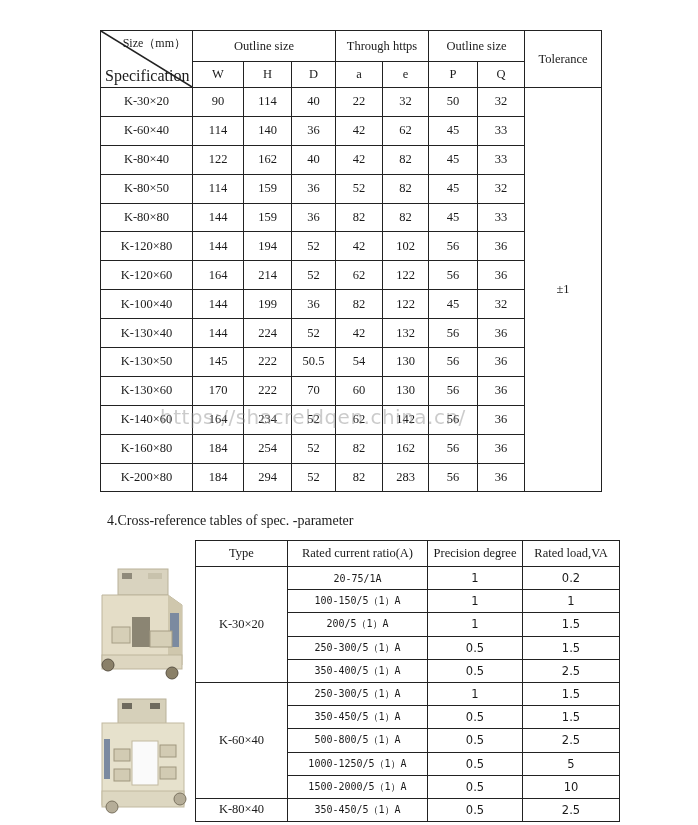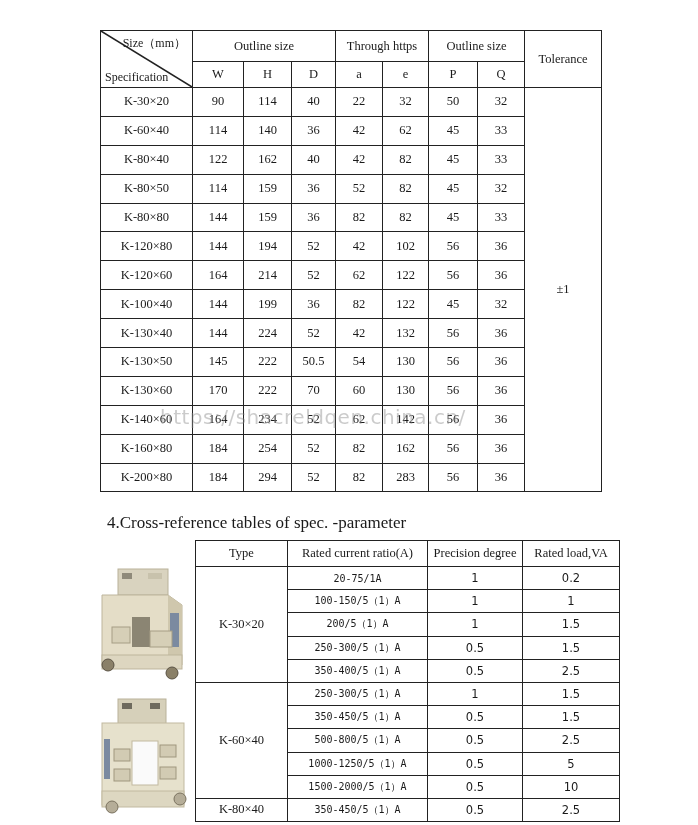--- a/index.html
+++ b/index.html
@@ -8,27 +8,27 @@
   table { border-collapse:collapse; position:absolute; }
   td, th { border:1.3px solid #222; text-align:center; vertical-align:middle;
            padding:0; font-weight:normal; }
   #spec-table { left:100px; top:30px; font-size:12.5px; }
   #spec-table td, #spec-table th { height:27.9px; }
   #spec-table .hdr1 th { height:30px;text-align:center; }
   #spec-table .hdr2 th { height:25px; }
   .diag-cell { position:relative; width:91px; }
   .diag-cell svg { position:absolute; left:0; top:0; width:100%; height:100%; }
   .diag-top { position:absolute; right:6px; top:4px; font-size:12px; }
-  .diag-bottom { position:absolute; left:4px; bottom:2px; font-size:12px; }
+  .diag-bottom { position:absolute; left:4px; bottom:2px; font-size:16px; }
   #xref-table { left:195px; top:540px; font-size:12.5px; }
   #xref-table th { height:25px;margin-top:42px; }
   #xref-table td { height:22.2px; }
   #xref-table td.mono { font-family:"DejaVu Sans Mono", monospace; font-size:10px; }
   #xref-table td.num { font-family:"DejaVu Sans", sans-serif; font-size:11.5px; }
-  .section-title { position:absolute; left:107px; top:513px; font-size:17px; }
+  .section-title { position:absolute; left:107px; top:513px; font-size:14px; }
   .watermark { position:absolute; left:160px; top:405px; font-family:"DejaVu Sans", sans-serif;
                font-size:20px; color:rgba(140,140,140,0.45); letter-spacing:0.5px;
                pointer-events:none; white-space:nowrap; }
   .product { position:absolute; }
 </style>
 </head>
 <body>
 
 <table id="spec-table">
   <colgroup>

